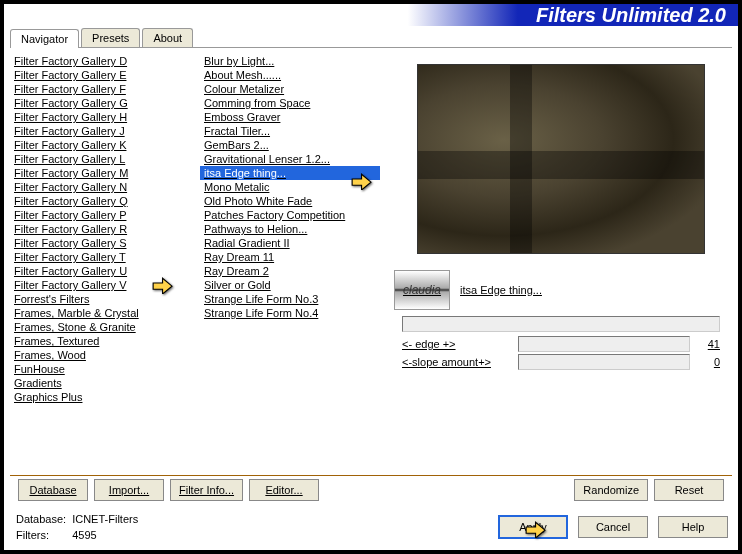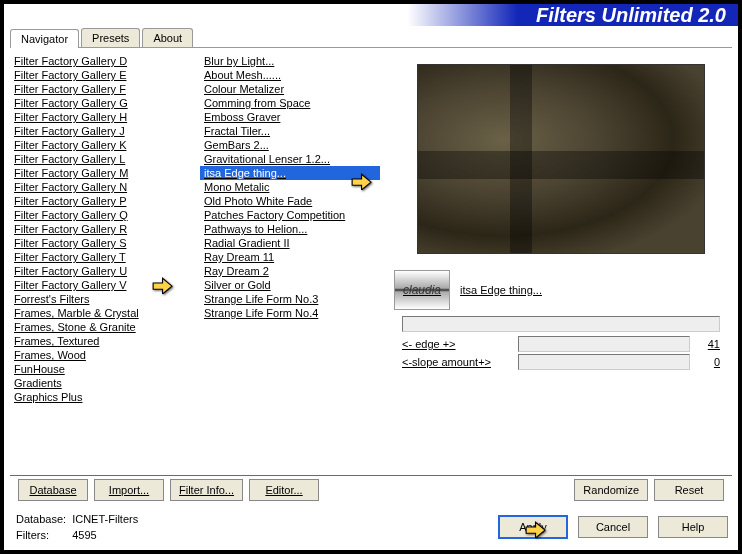--- a/index.html
+++ b/index.html
@@ -66,22 +66,22 @@
             <div class="li">Filter Factory Gallery D</div>
             <div class="li">Filter Factory Gallery E</div>
             <div class="li">Filter Factory Gallery F</div>
             <div class="li">Filter Factory Gallery G</div>
             <div class="li">Filter Factory Gallery H</div>
             <div class="li">Filter Factory Gallery J</div>
             <div class="li">Filter Factory Gallery K</div>
             <div class="li">Filter Factory Gallery L</div>
             <div class="li">Filter Factory Gallery M</div>
             <div class="li">Filter Factory Gallery N</div>
+            <div class="li">Filter Factory Gallery Q</div>
             <div class="li">Filter Factory Gallery P</div>
-            <div class="li">Filter Factory Gallery Q</div>
             <div class="li">Filter Factory Gallery R</div>
             <div class="li">Filter Factory Gallery S</div>
             <div class="li">Filter Factory Gallery T</div>
             <div class="li">Filter Factory Gallery U</div>
             <div class="li">Filter Factory Gallery V</div>
             <div class="li">Forrest's Filters</div>
             <div class="li">Frames, Marble &amp; Crystal</div>
             <div class="li">Frames, Stone &amp; Granite</div>
             <div class="li">Frames, Textured</div>
             <div class="li">Frames, Wood</div>

